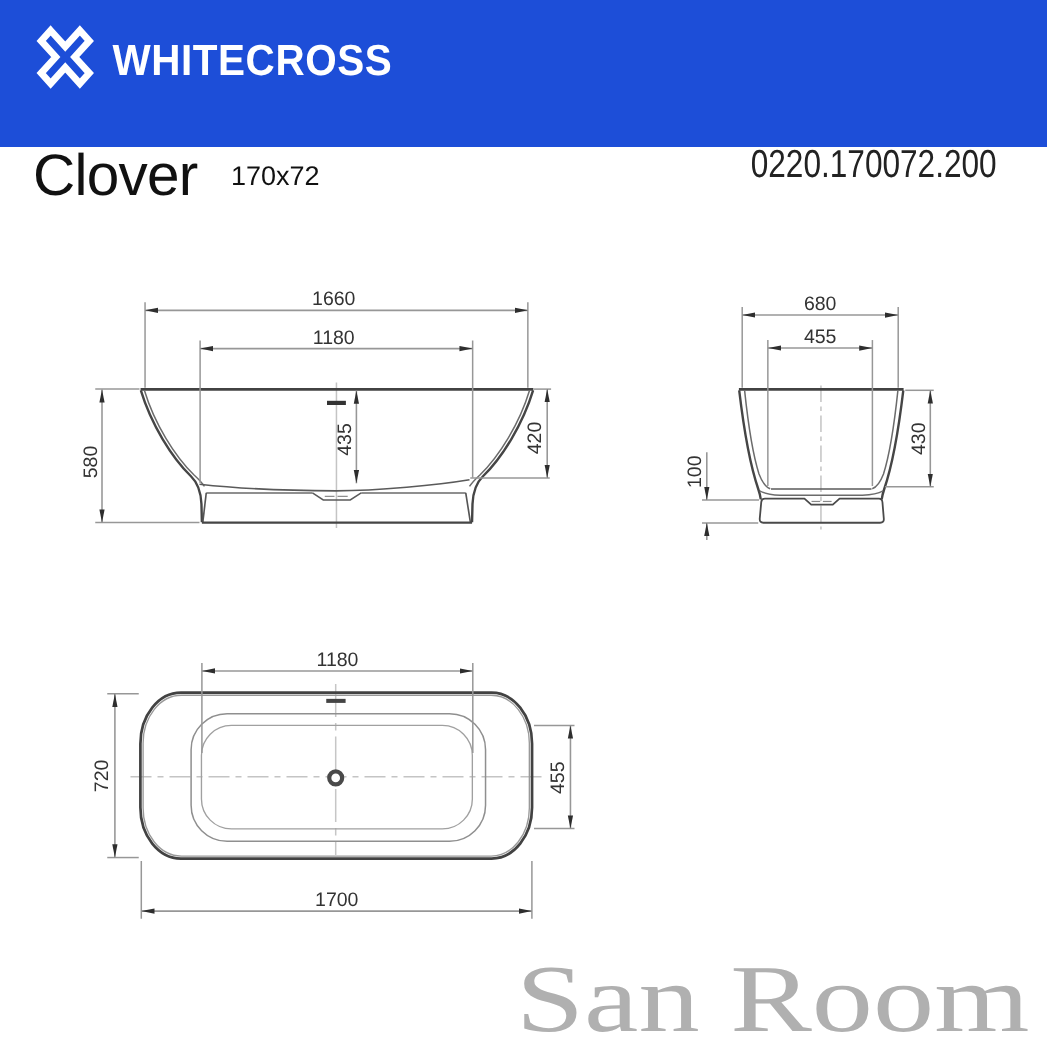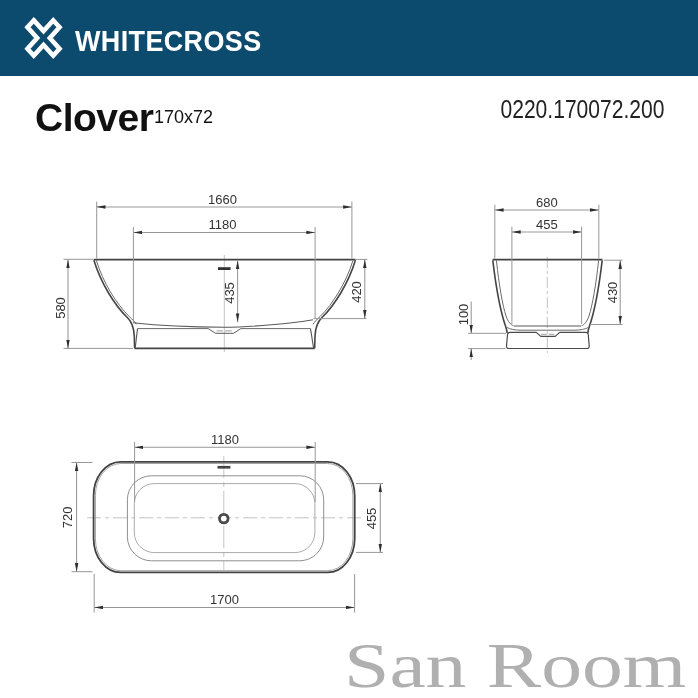--- a/index.html
+++ b/index.html
@@ -1,23 +1,23 @@
 <!DOCTYPE html>
 <html><head>
 <meta charset="utf-8">
 <style>
 html,body{margin:0;padding:0;}
 *{-webkit-font-smoothing:antialiased;}
 body{width:698px;height:698px;background:#fff;position:relative;overflow:hidden;
      font-family:"Liberation Sans", sans-serif;}
-#bar{position:absolute;left:0;top:0;width:698px;height:76px;background:#0c4a6e;}
+#bar{position:absolute;left:0;top:0;width:698px;height:98px;background:#1d4ed8;}
 #logo{position:absolute;left:23px;top:16px;}
 #wcross{position:absolute;left:75px;top:27px;color:#fff;font-size:29px;font-weight:700;
         letter-spacing:0.4px;line-height:1;transform:scaleX(0.93);transform-origin:left top;}
-#clover{position:absolute;left:35px;top:98px;font-size:39px;font-weight:700;color:#111;
+#clover{position:absolute;left:22px;top:98px;font-size:39px;font-weight:400;color:#111;
         line-height:1;letter-spacing:-0.5px;}
 #size{position:absolute;left:154px;top:108px;font-size:18px;color:#111;line-height:1;}
 #code{position:absolute;right:34px;top:96px;font-size:26px;color:#222;line-height:1;
       transform:scaleX(0.81);transform-origin:right top;}
 #wm{position:absolute;left:344px;top:634px;font-family:"Liberation Serif",serif;
     font-size:64px;color:#b0b0b0;line-height:1;transform:scaleX(1.275);transform-origin:left top;}
 svg{position:absolute;left:0;top:0;}
 </style>
 </head>
 <body>

